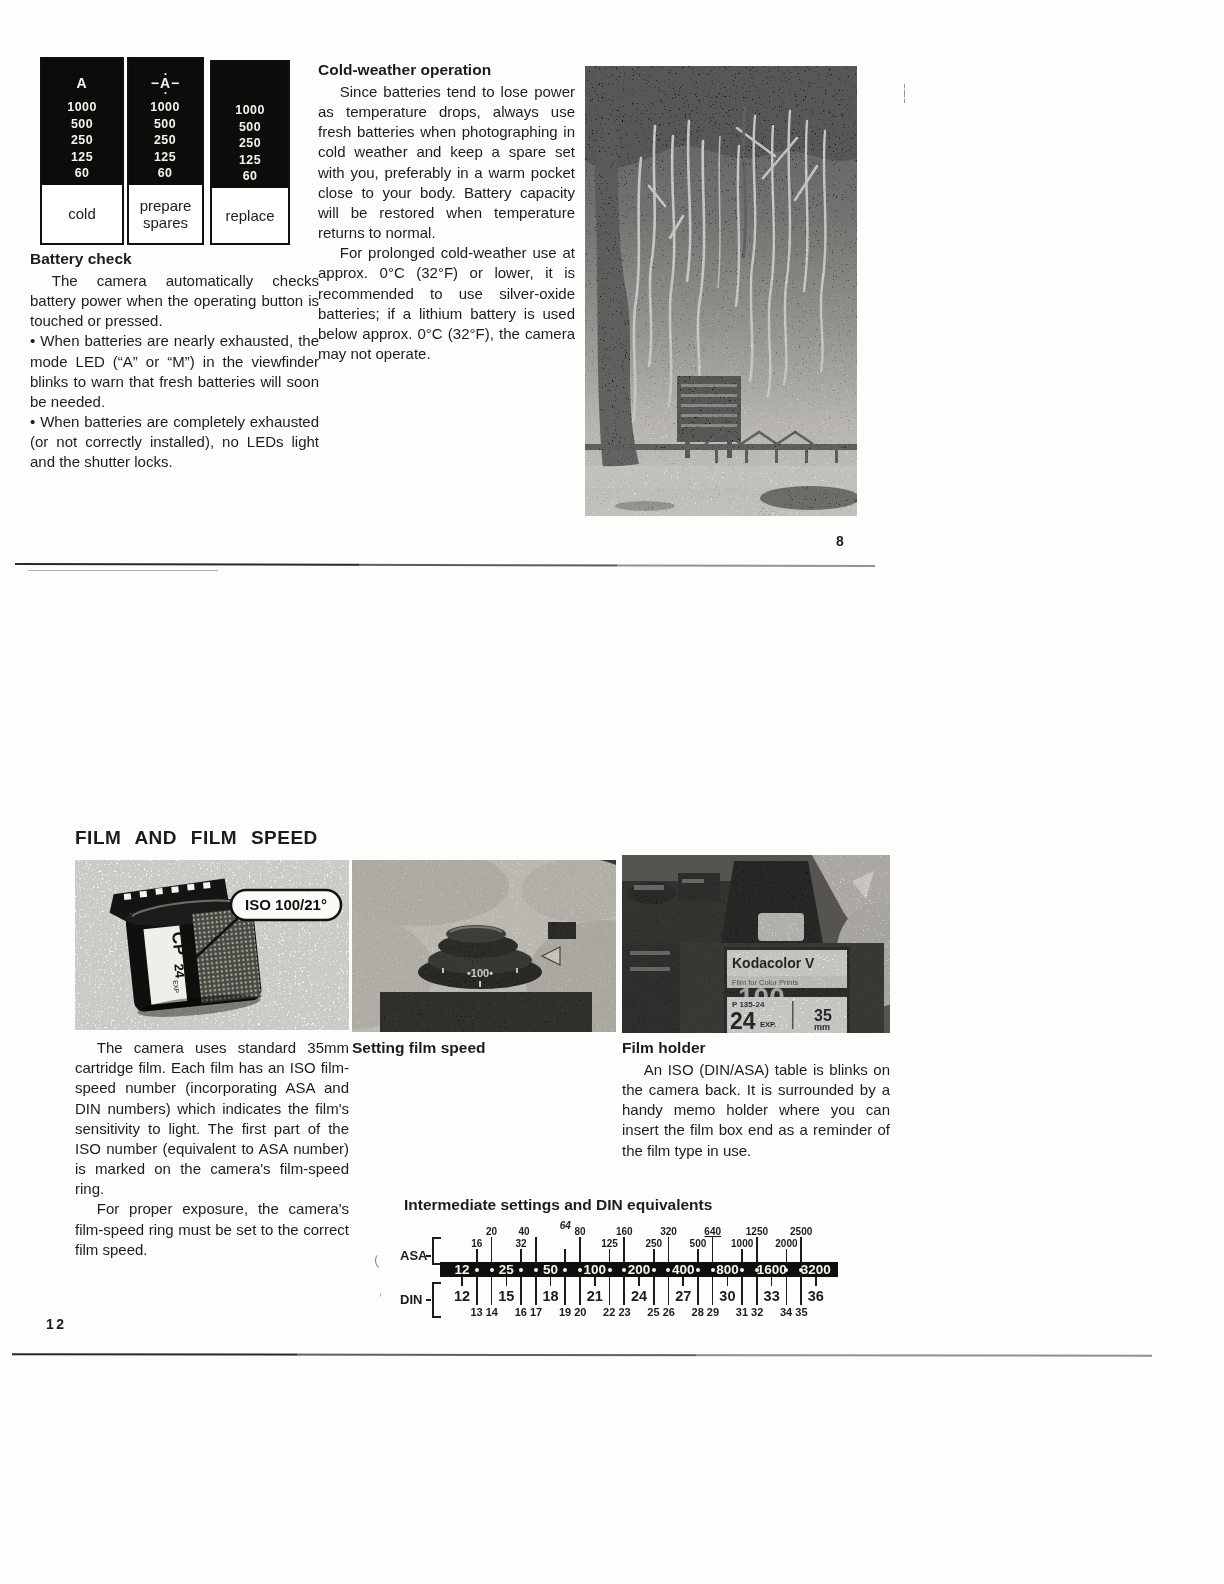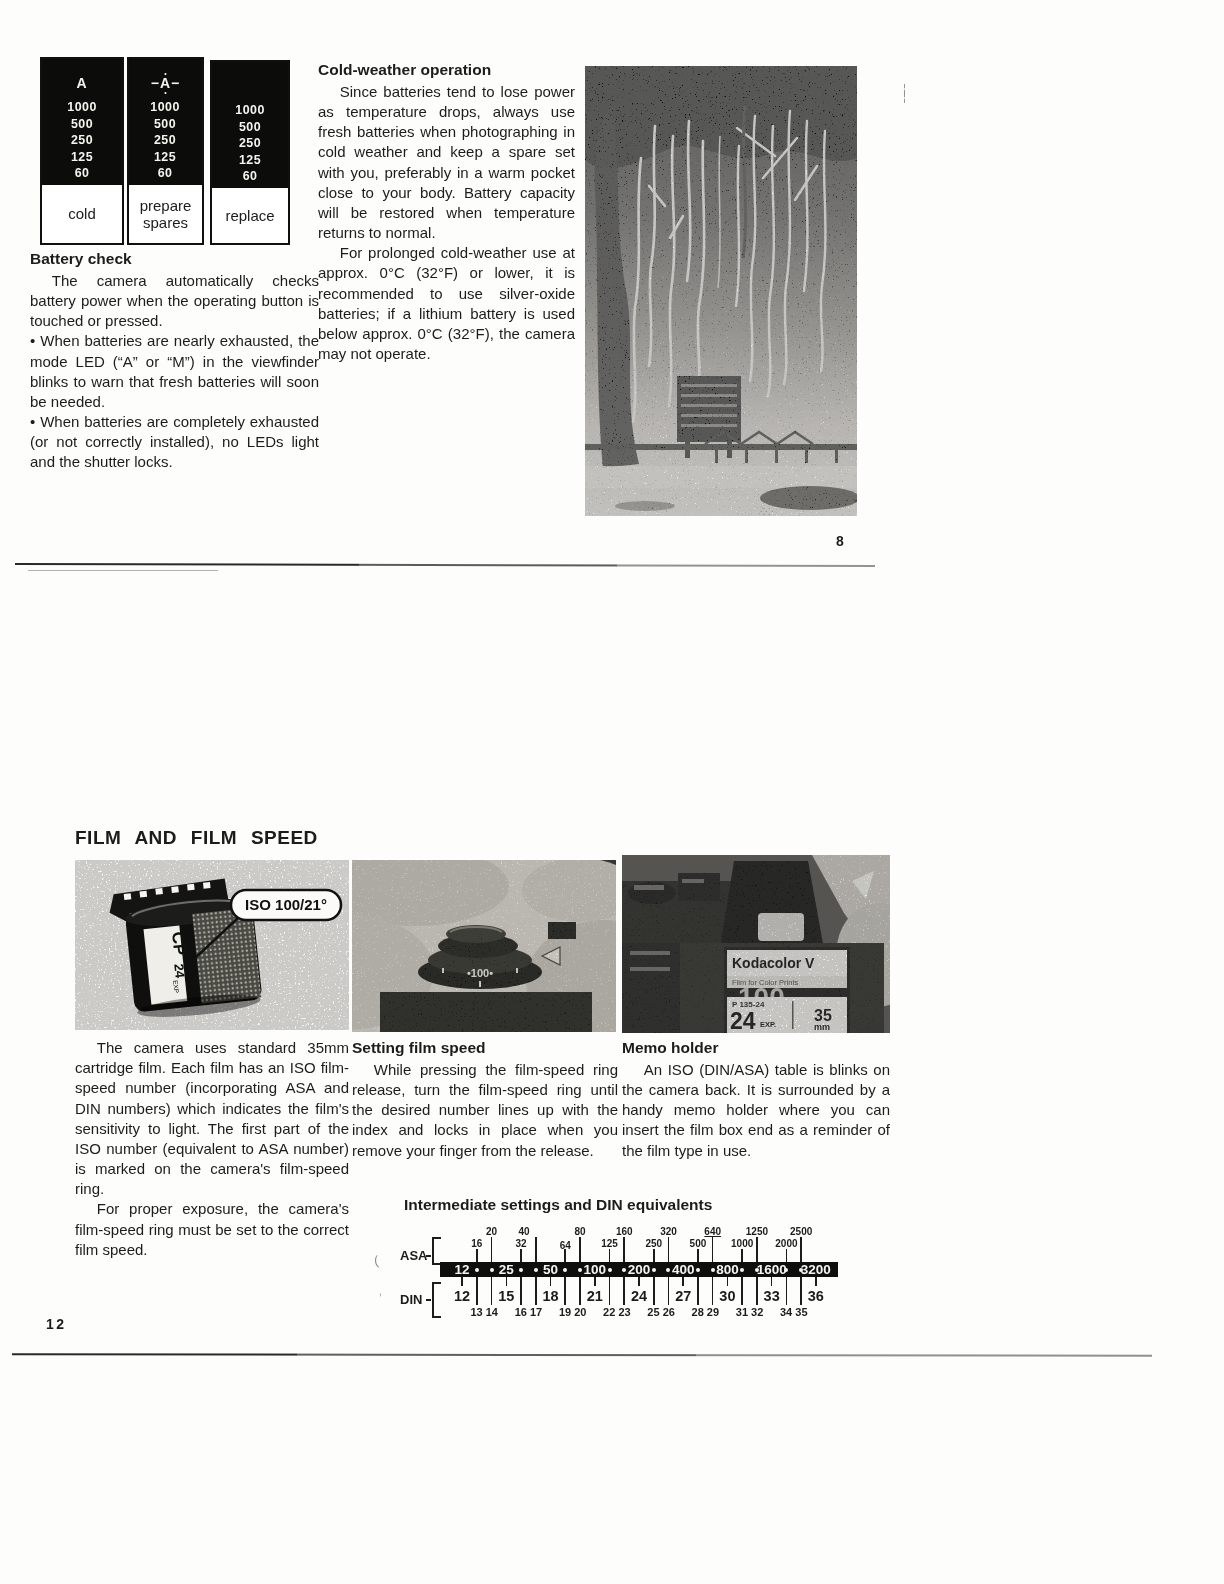--- a/index.html
+++ b/index.html
@@ -321,25 +321,24 @@
     </svg>
   </div>
 
   <div class="abs doc" style="left:75px;top:1038px;width:274px">
     <p class="ind">The camera uses standard 35mm cartridge film. Each film has an ISO film-speed number (incorporating ASA and DIN numbers) which indicates the film's sensitivity to light. The first part of the ISO number (equivalent to ASA number) is marked on the camera's film-speed ring.</p>
     <p class="ind">For proper exposure, the camera's film-speed ring must be set to the correct film speed.</p>
   </div>
 
   <div class="abs doc" style="left:352px;top:1038px;width:266px">
     <h3 class="colhead">Setting film speed</h3>
-    <p class="ind">While pressing the film-speed ring release, turn the film-speed ring until the desired number lines up with the index and locks in place when you remove your finger from the release.</p>
   </div>
 
   <div class="abs doc" style="left:622px;top:1038px;width:268px">
-    <h3 class="colhead">Memo holder</h3>
+    <h3 class="colhead">Film holder</h3>
     <p class="ind">An ISO (DIN/ASA) table is blinks on the camera back. It is surrounded by a handy memo holder where you can insert the film box end as a reminder of the film type in use.</p>
   </div>
 
   <div class="abs" style="left:404px;top:1196px;font-size:15.5px;font-weight:bold">Intermediate settings and DIN equivalents</div>
 
   <div class="abs" style="left:400px;top:1216px;width:480px;height:112px">
     <div class="sidelab" style="left:0;top:32px">ASA</div>
     <div class="dash" style="left:26px;top:39px;width:5px"></div>
     <div class="bracket" style="left:32px;top:21px;height:28px"></div>
     <div class="sidelab" style="left:0;top:76px">DIN</div>
@@ -390,21 +389,21 @@
       <div class="sc-tick" style="left: 135.015px; top: 21px; height: 25px;"></div>
       <div class="sc-lab" style="left: 106.074px; top: 22px; width: 30px;">32</div>
       <div class="sc-lab" style="left: 109px; top: 10px; width: 30px;">40</div>
       <div class="sc-pair" style="left: 108.444px; top: 90px; width: 40px;">16 17</div>
       <div class="sc-dot" style="left: 163.296px; top: 51.5px;"></div>
       <div class="sc-tick" style="left: 164.496px; top: 61px; height: 28px;"></div>
       <div class="sc-dot" style="left: 178.037px; top: 51.5px;"></div>
       <div class="sc-tick" style="left: 179.237px; top: 61px; height: 28px;"></div>
       <div class="sc-tick" style="left: 164.496px; top: 33px; height: 13px;"></div>
       <div class="sc-tick" style="left: 179.237px; top: 21px; height: 25px;"></div>
-      <div class="sc-lab" style="left: 150.296px; top: 24px; width: 30px;">64</div>
+      <div class="sc-lab" style="left: 150.296px; top: 4px; width: 30px; font-style: italic;">64</div>
       <div class="sc-lab" style="left: 165.037px; top: 10px; width: 30px;">80</div>
       <div class="sc-pair" style="left: 152.667px; top: 90px; width: 40px;">19 20</div>
       <div class="sc-dot" style="left: 207.519px; top: 51.5px;"></div>
       <div class="sc-tick" style="left: 208.719px; top: 61px; height: 28px;"></div>
       <div class="sc-dot" style="left: 222.259px; top: 51.5px;"></div>
       <div class="sc-tick" style="left: 223.459px; top: 61px; height: 28px;"></div>
       <div class="sc-tick" style="left: 208.719px; top: 33px; height: 13px;"></div>
       <div class="sc-tick" style="left: 223.459px; top: 21px; height: 25px;"></div>
       <div class="sc-lab" style="left: 194.519px; top: 22px; width: 30px;">125</div>
       <div class="sc-lab" style="left: 209.259px; top: 10px; width: 30px;">160</div>

